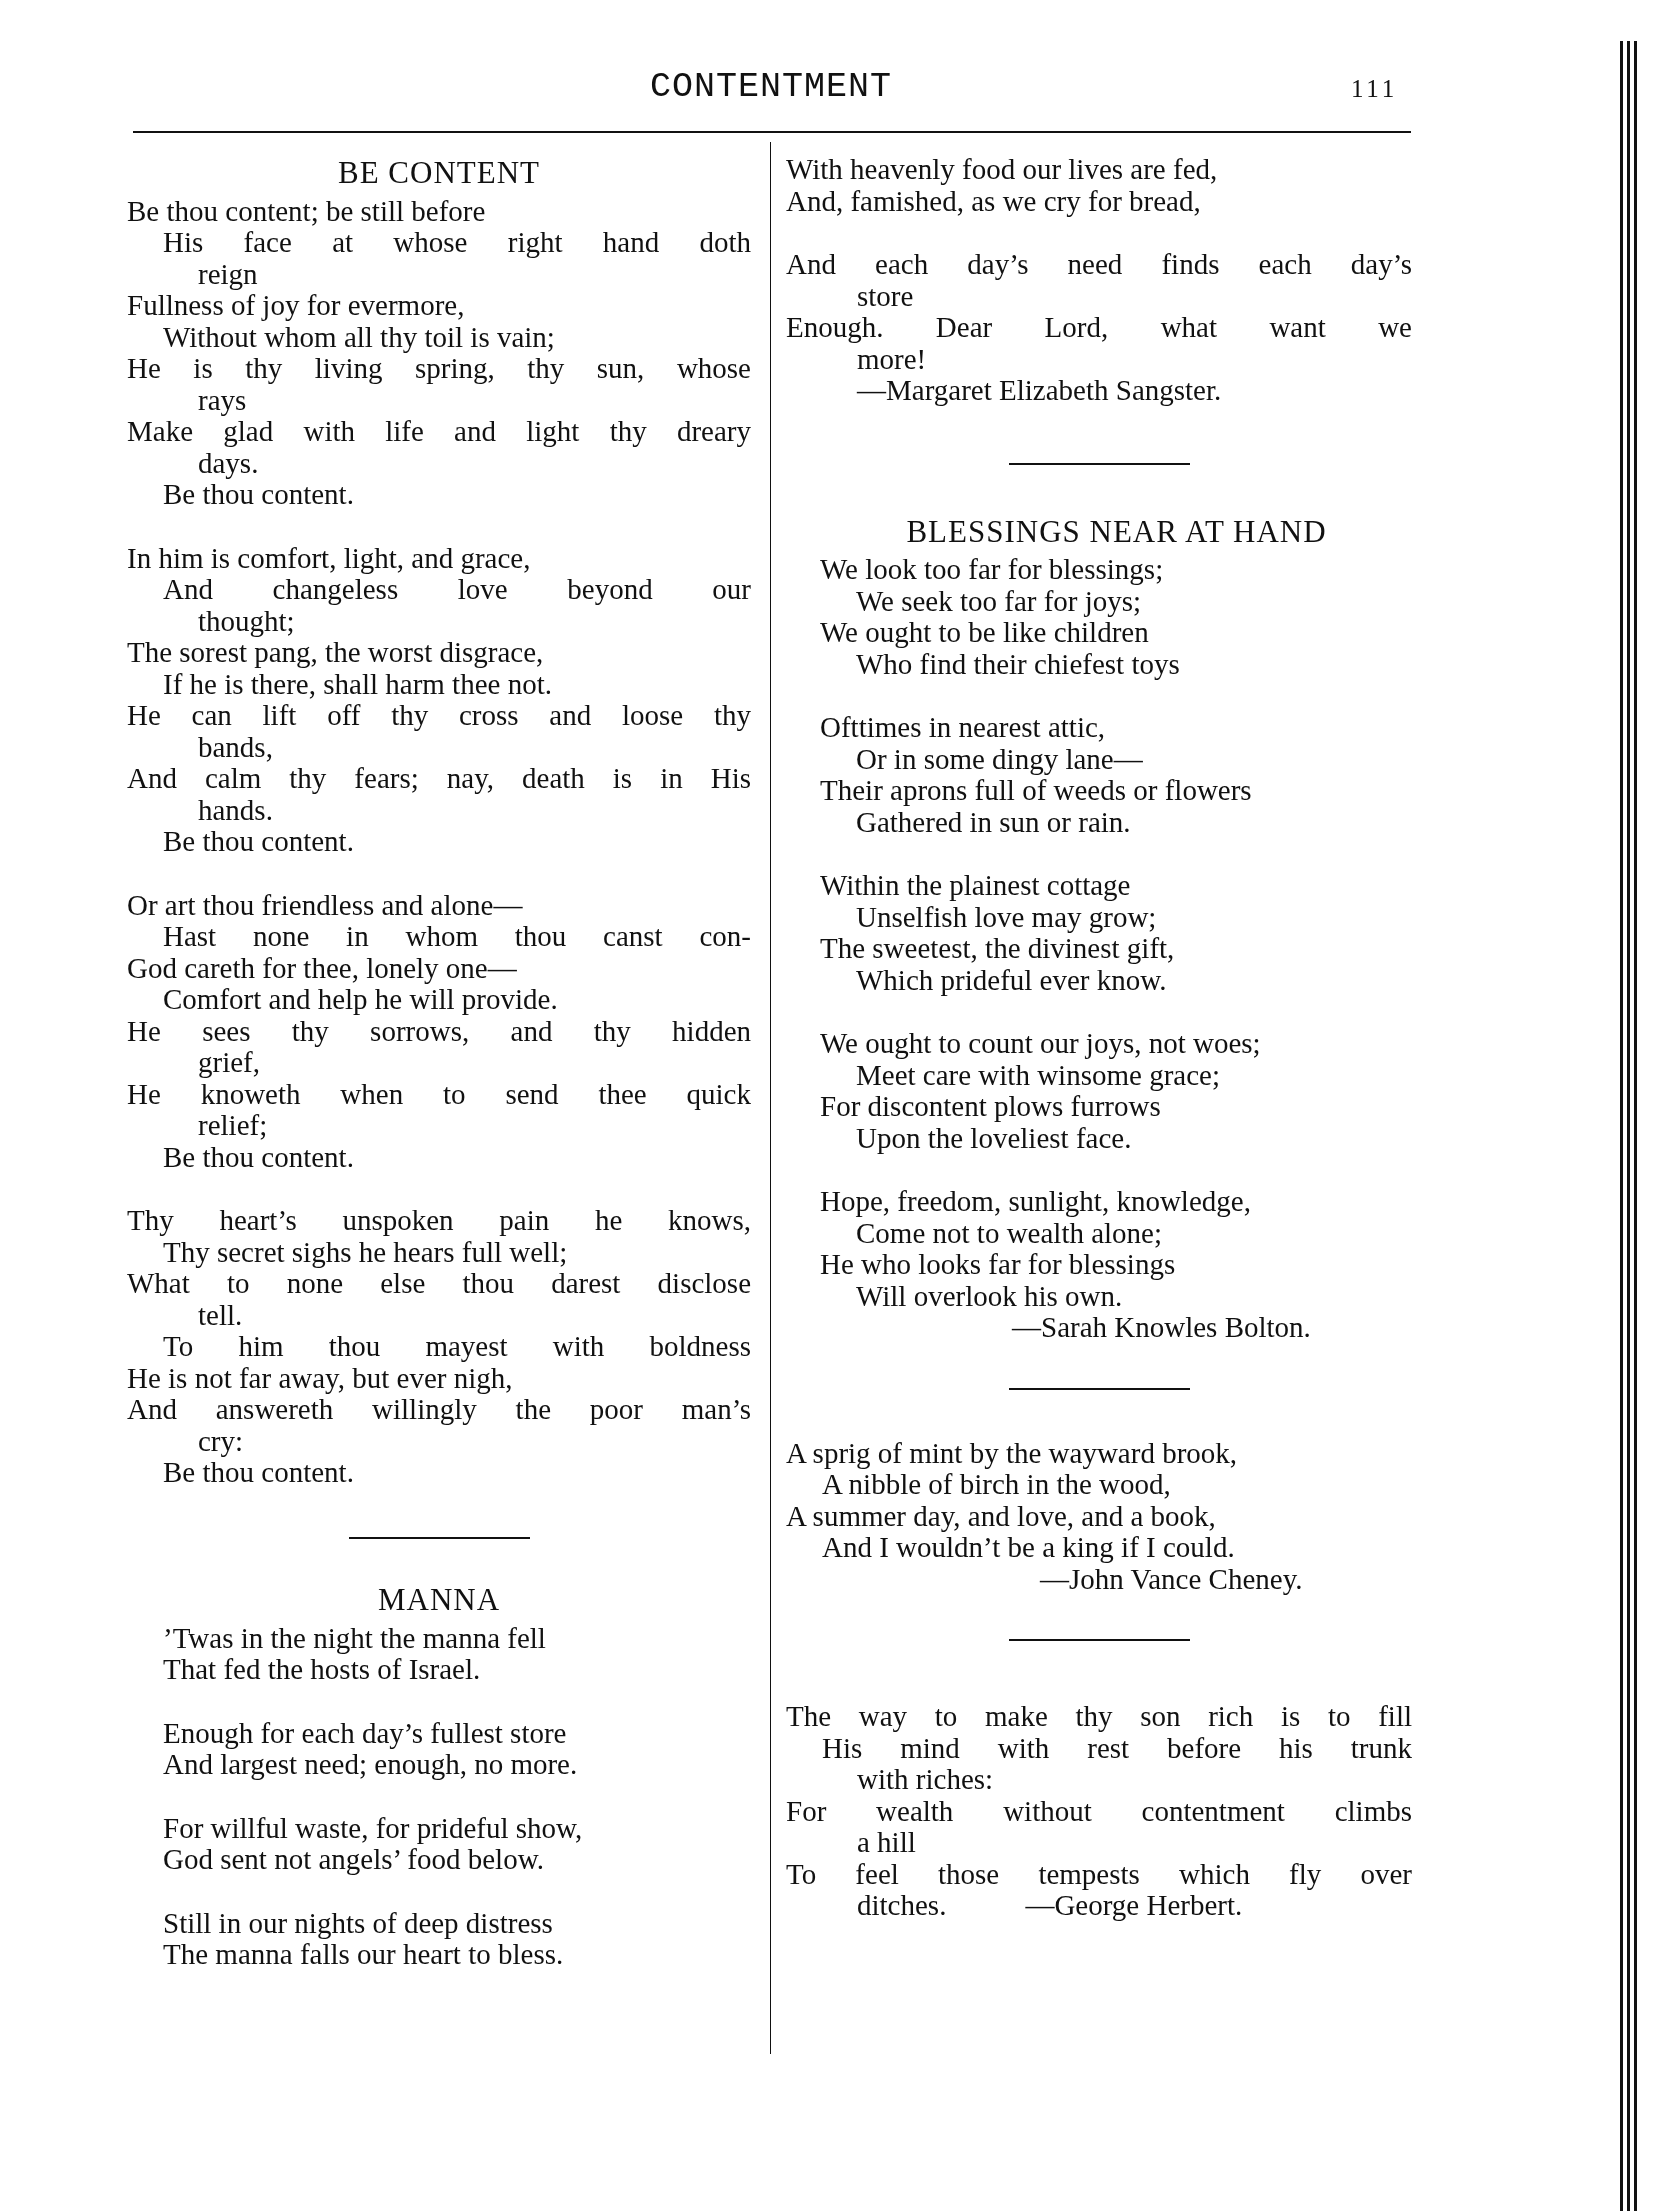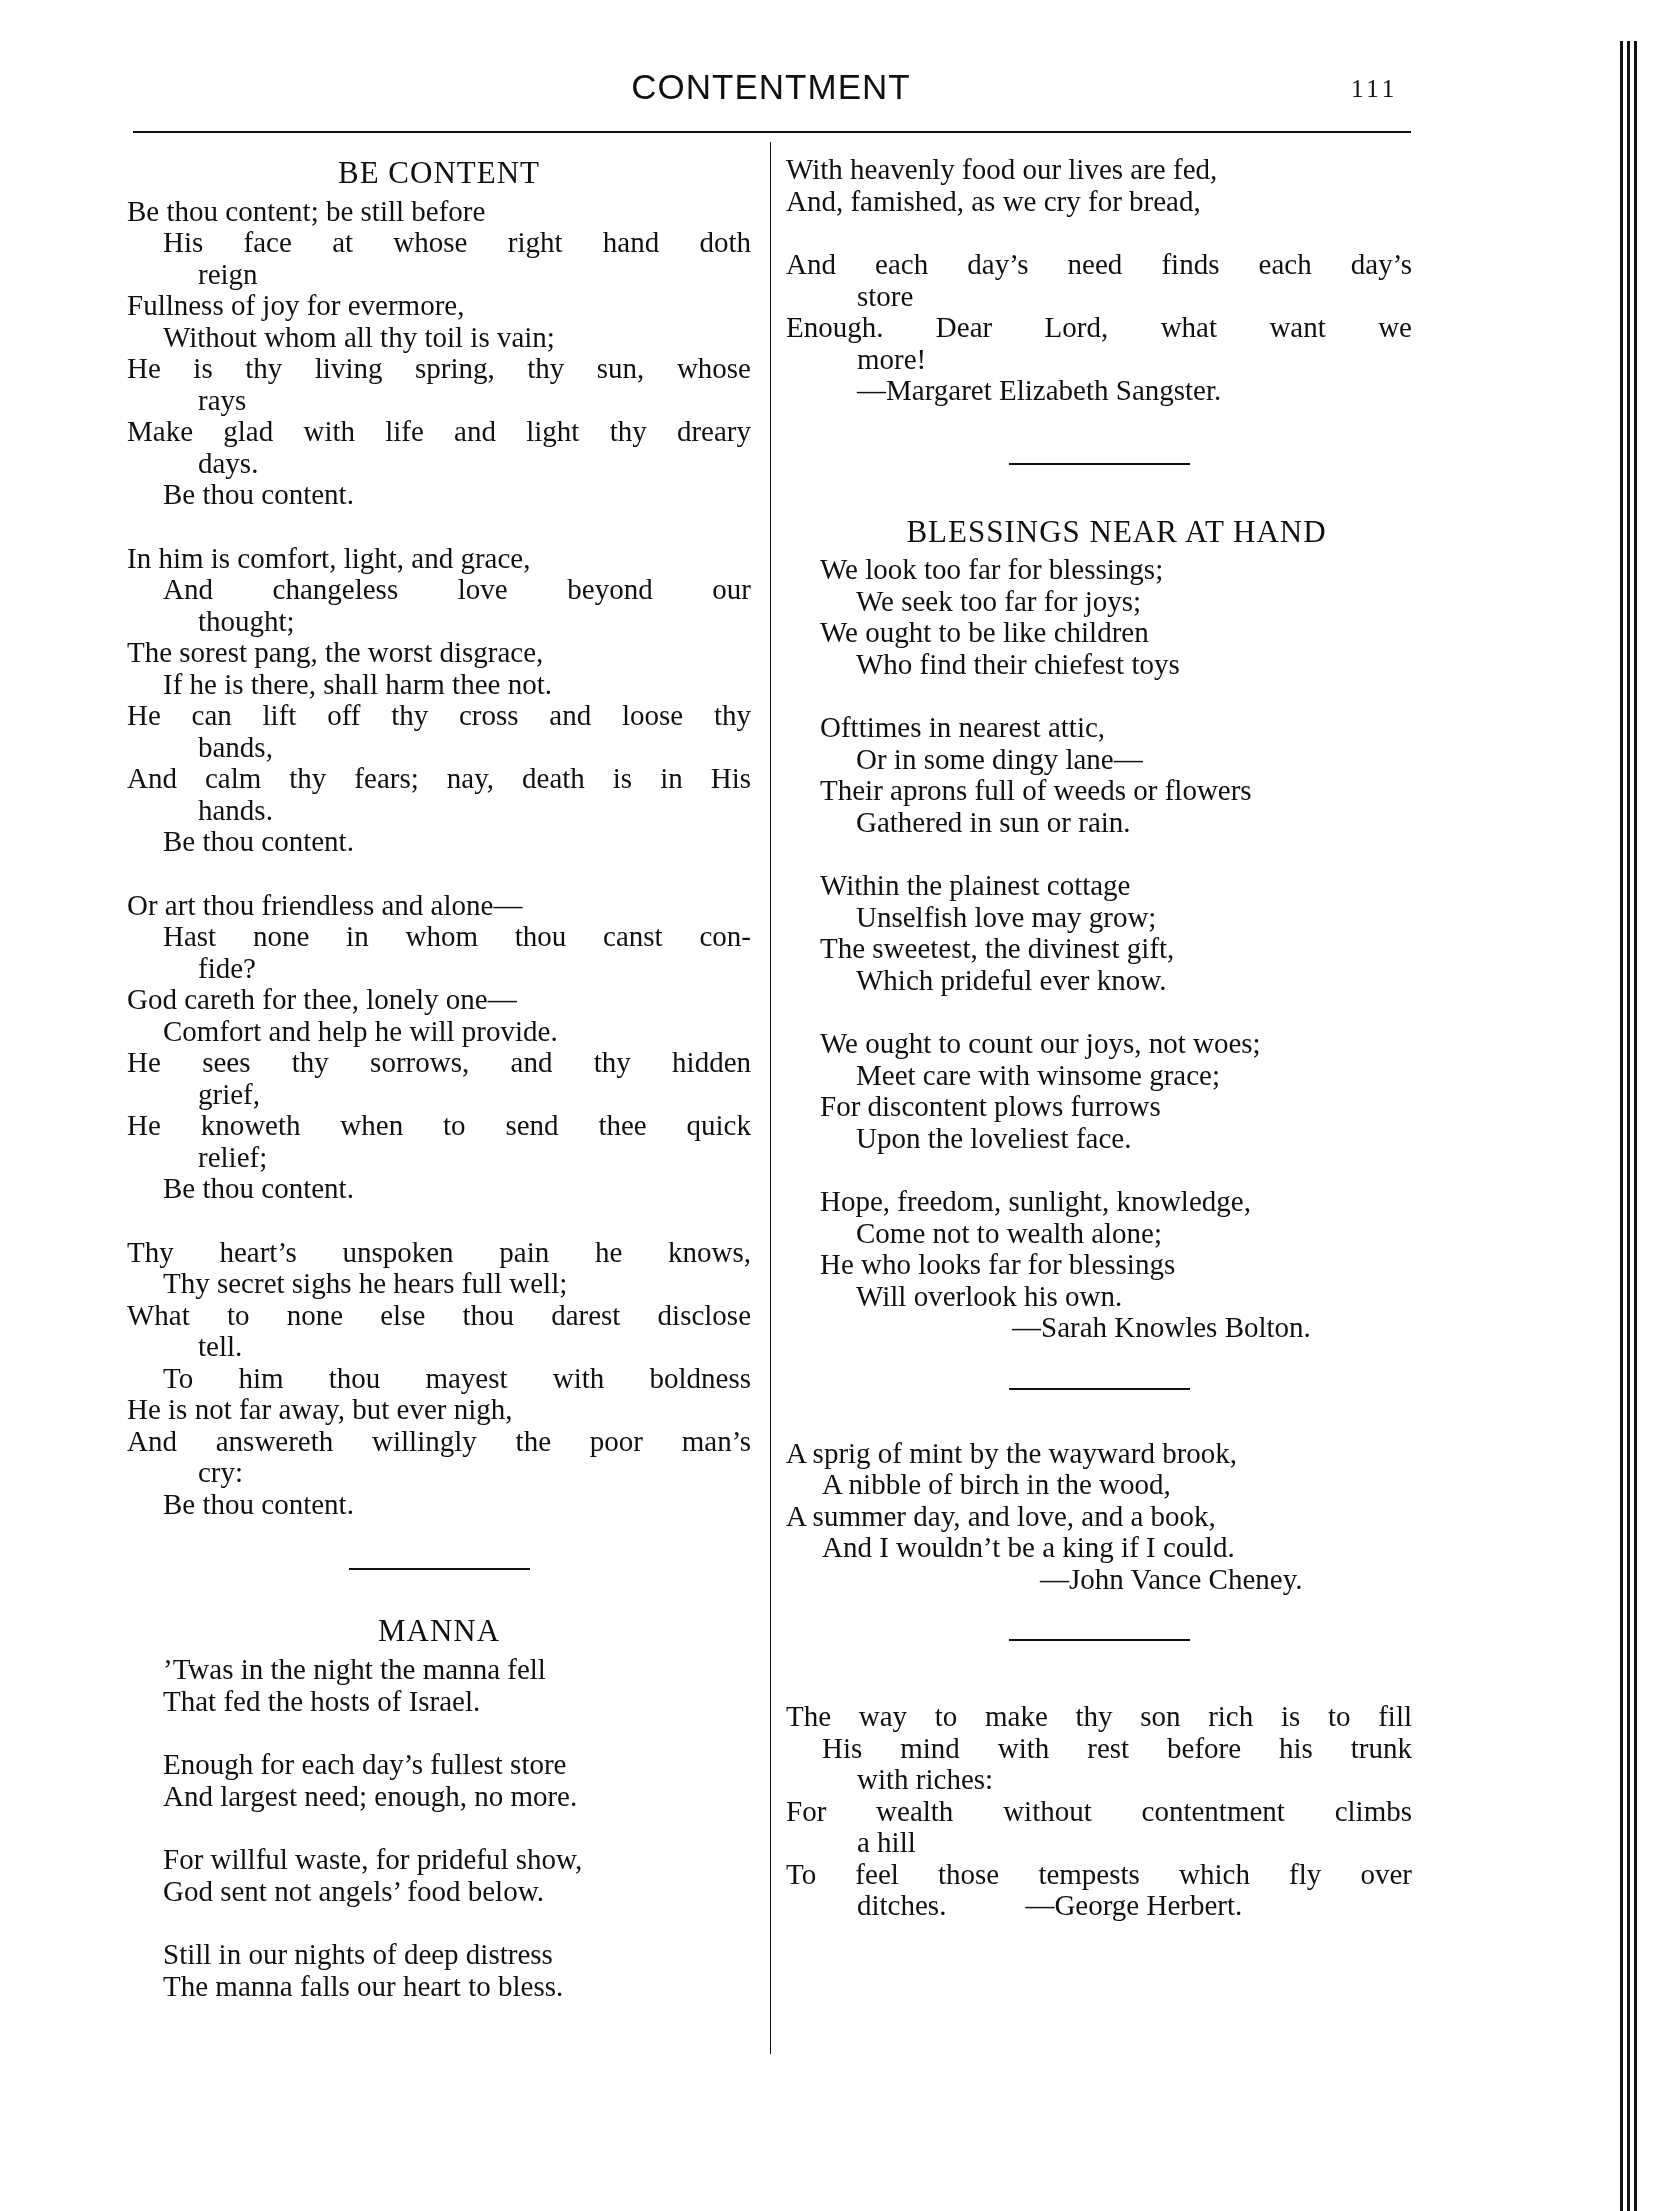--- a/index.html
+++ b/index.html
@@ -8,21 +8,21 @@
     font-family: "DejaVu Serif", "Liberation Serif", serif;
     color: #111111;
   }
   .page { position: absolute; left: 0; top: 0; width: 1666px; height: 2212px; }
 
   .running-head {
     position: absolute; left: 132px; top: 67px; width: 1278px; height: 48px;
   }
   .running-head .title {
     position: absolute; left: 0; right: 0; top: 0; text-align: center;
-    font-family: Liberation Sans, sans-serif; font-size: 35px; letter-spacing: 1px;
+    font-family: Liberation Mono, monospace; font-size: 35px; letter-spacing: 1px;
   }
   .running-head .folio {
     position: absolute; right: 12px; top: 7.7px; font-family: "Liberation Serif", serif;
     font-size: 25px; letter-spacing: 3.8px;
   }
   .head-rule {
     position: absolute; left: 133px; top: 131px; width: 1278px; height: 0;
     border-top: 2.9px solid #111;
   }
   .col-divider {
@@ -98,21 +98,20 @@
             <div class="line i1">If he is there, shall harm thee not.</div>
             <div class="line i0 justify">He can lift off thy cross and loose thy</div>
             <div class="line i2">bands,</div>
             <div class="line i0 justify">And calm thy fears; nay, death is in His</div>
             <div class="line i2">hands.</div>
             <div class="line i1">Be thou content.</div>
           </div>
           <div class="stanza">
             <div class="line i0">Or art thou friendless and alone—</div>
             <div class="line i1 justify">Hast none in whom thou canst con-</div>
-            <div class="line i2">fide?</div>
             <div class="line i0">God careth for thee, lonely one—</div>
             <div class="line i1">Comfort and help he will provide.</div>
             <div class="line i0 justify">He sees thy sorrows, and thy hidden</div>
             <div class="line i2">grief,</div>
             <div class="line i0 justify">He knoweth when to send thee quick</div>
             <div class="line i2">relief;</div>
             <div class="line i1">Be thou content.</div>
           </div>
           <div class="stanza">
             <div class="line i0 justify">Thy heart’s unspoken pain he knows,</div>

